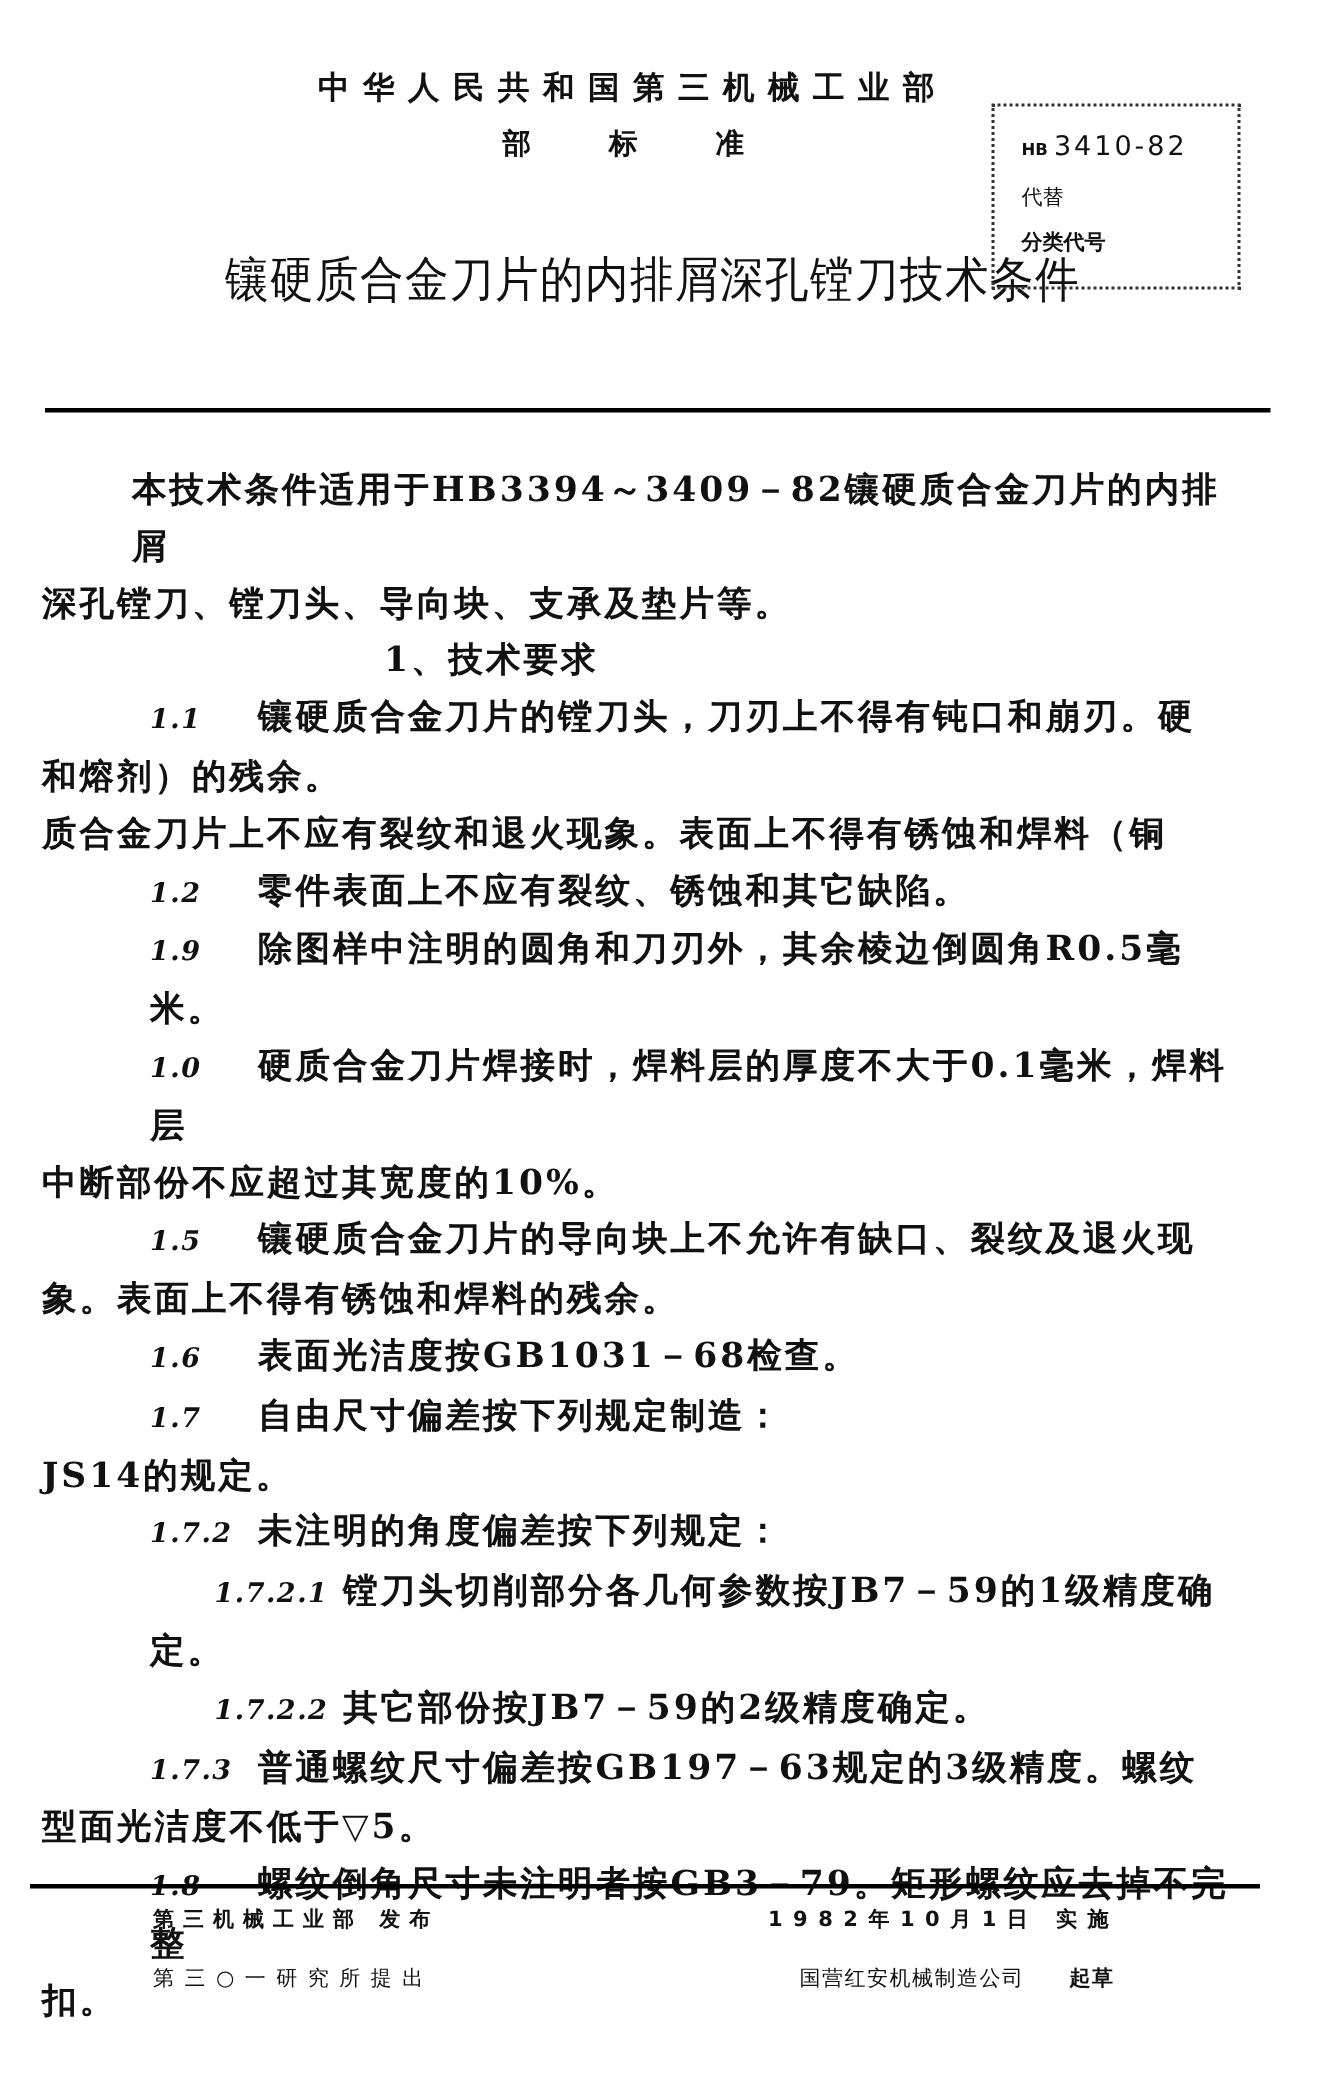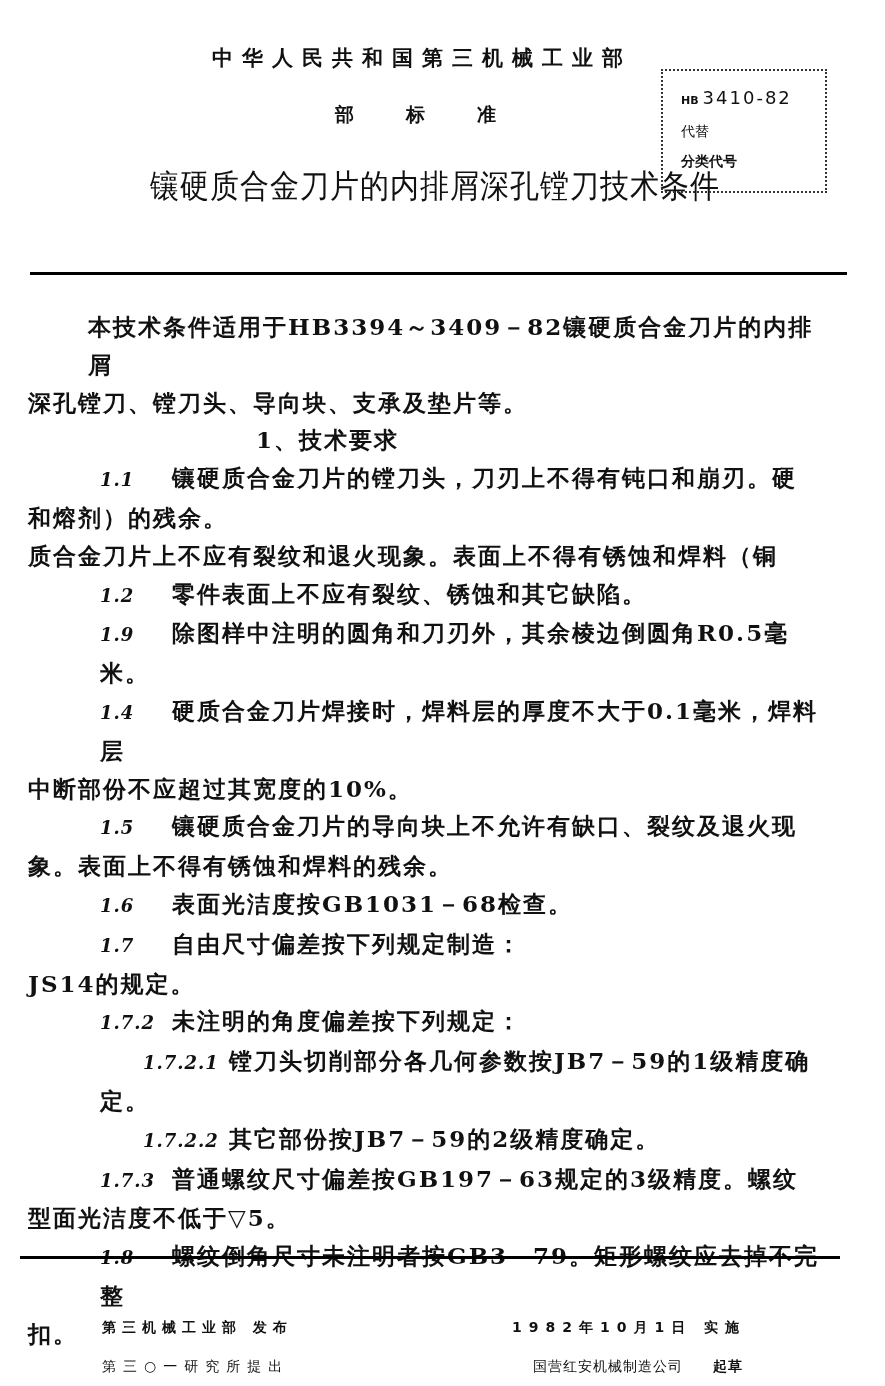--- a/index.html
+++ b/index.html
@@ -5,21 +5,21 @@
   html, body { margin: 0; padding: 0; background: #ffffff; }
   body {
     width: 885px; height: 1386px; position: relative; overflow: hidden;
     font-family: "DejaVu Sans", sans-serif; color: #111;
   }
   .abs { position: absolute; white-space: nowrap; }
   .ministry {
     left: 212px; top: 44px; font-size: 21px; font-weight: bold; letter-spacing: 9px;
   }
   .std-label {
-    left: 335px; top: 102px; font-size: 19px; font-weight: bold; word-spacing: 0;
+    left: 335px; top: 83px; font-size: 19px; font-weight: bold; word-spacing: 0;
   }
   .std-label span { display: inline-block; margin-right: 52px; }
   .doc-title {
     left: 150px; top: 165px; font-size: 29px; letter-spacing: 1px;
     font-family: "DejaVu Serif", serif; transform: scaleY(1.12); transform-origin: left top;
   }
   .code-box {
     left: 661px; top: 69px; width: 166px; height: 124px;
     border: 2px dotted #333; box-sizing: border-box;
   }
@@ -35,21 +35,21 @@
     font-size: 23px; line-height: 37.8px;
     font-family: "DejaVu Serif", serif; letter-spacing: 2px; white-space: normal; font-weight: bold;
   }
   .body-text p { margin: 0; }
   .indent { padding-left: 60px; }
   .heading { padding-left: 228px; }
   .clause { padding-left: 72px; }
   .clause .num { display: inline-block; min-width: 72px; font-style: italic; font-size: 18px; letter-spacing: 1px; }
   .clause .num.long { min-width: 98px; }
   .clause .num.short { min-width: 0; margin-right: 10px; margin-left: 43px; }
-  .footer { font-size: 14px; font-weight: bold; letter-spacing: 6px; margin-top: 48px; }
+  .footer { font-size: 14px; font-weight: bold; letter-spacing: 6px; }
   .f1 { left: 102px; top: 1271px; }
   .f2 { left: 512px; top: 1271px; letter-spacing: 7px; }
   .f3 { left: 102px; top: 1310px; font-weight: normal; letter-spacing: 7px; }
   .f4 { left: 533px; top: 1310px; font-weight: normal; letter-spacing: 1px; }
   .f4 b { margin-left: 30px; }
 </style>
 </head>
 <body>
 
 <div class="abs ministry">中华人民共和国第三机械工业部</div>
@@ -76,21 +76,21 @@
   <p class="heading">1、技术要求</p>
 
   <p class="clause"><span class="num">1.1</span><span>镶硬质合金刀片的镗刀头，刀刃上不得有钝口和崩刃。硬</span></p>
   <p>和熔剂）的残余。</p>
   <p>质合金刀片上不应有裂纹和退火现象。表面上不得有锈蚀和焊料（铜</p>
 
   <p class="clause"><span class="num">1.2</span><span>零件表面上不应有裂纹、锈蚀和其它缺陷。</span></p>
 
   <p class="clause"><span class="num">1.9</span><span>除图样中注明的圆角和刀刃外，其余棱边倒圆角R0.5毫米。</span></p>
 
-  <p class="clause"><span class="num">1.4</span><span>硬质合金刀片焊接时，焊料层的厚度不大于0.1毫米，焊料层</span></p>
+  <p class="clause"><span class="num">1.0</span><span>硬质合金刀片焊接时，焊料层的厚度不大于0.1毫米，焊料层</span></p>
   <p>中断部份不应超过其宽度的10%。</p>
 
   <p class="clause"><span class="num">1.5</span><span>镶硬质合金刀片的导向块上不允许有缺口、裂纹及退火现</span></p>
   <p>象。表面上不得有锈蚀和焊料的残余。</p>
 
   <p class="clause"><span class="num">1.6</span><span>表面光洁度按GB1031－68检查。</span></p>
 
   <p class="clause"><span class="num">1.7</span><span>自由尺寸偏差按下列规定制造：</span></p>
 
   <p>JS14的规定。</p>

